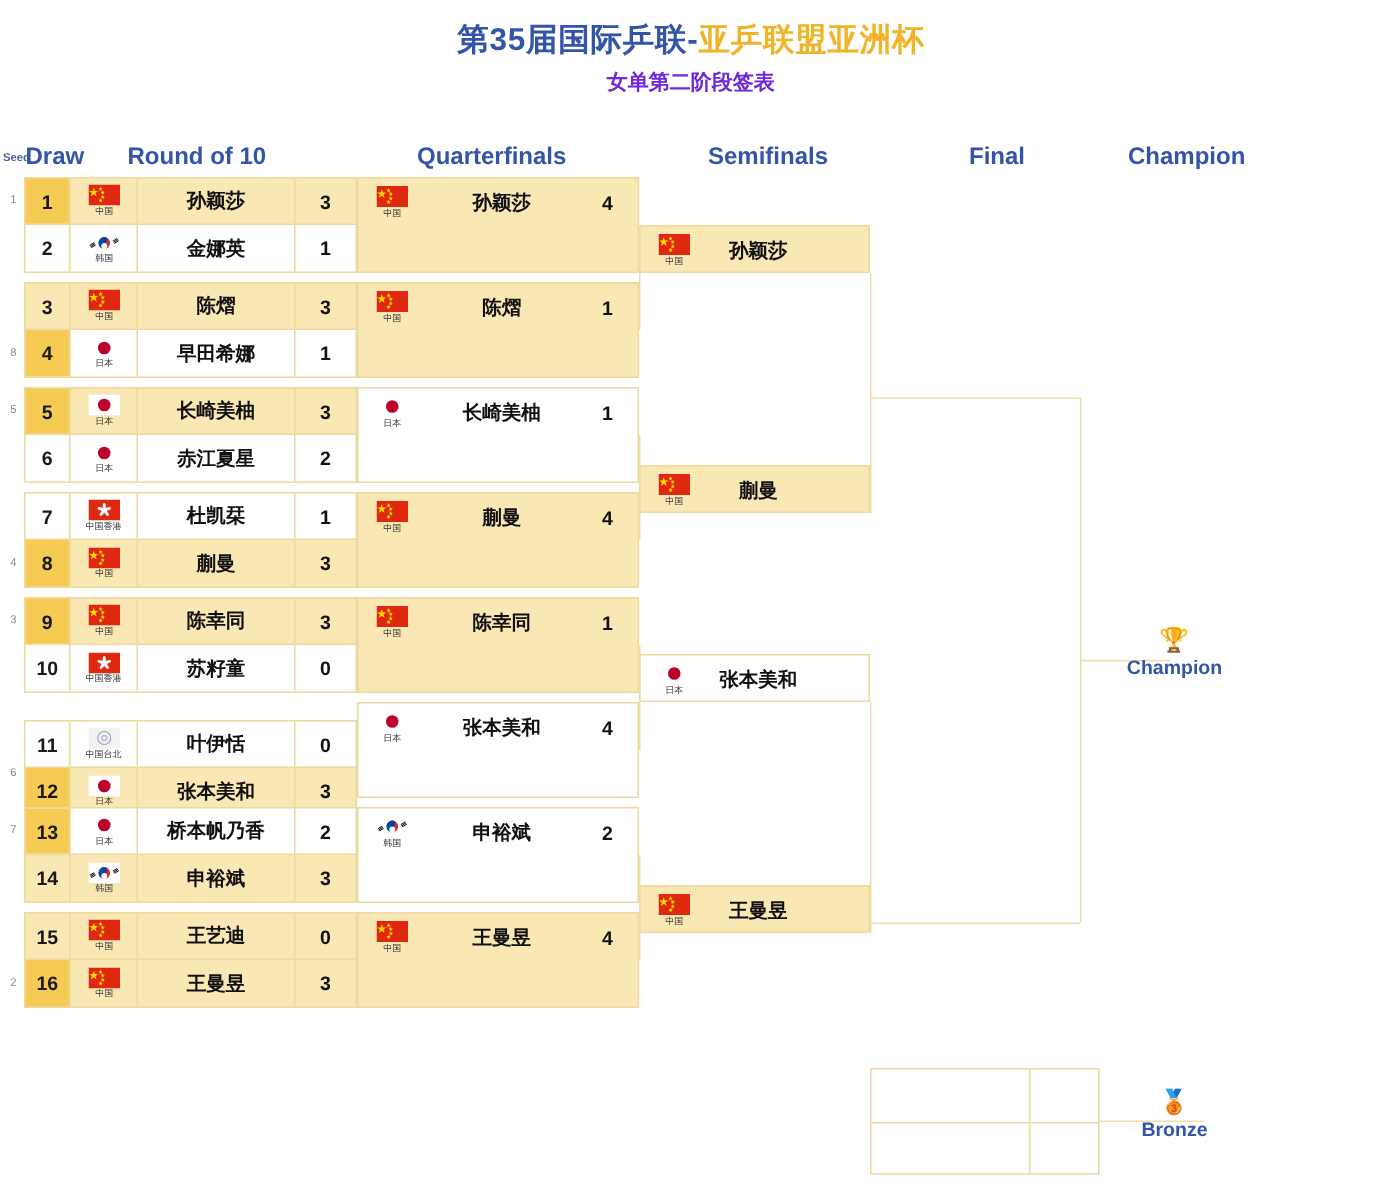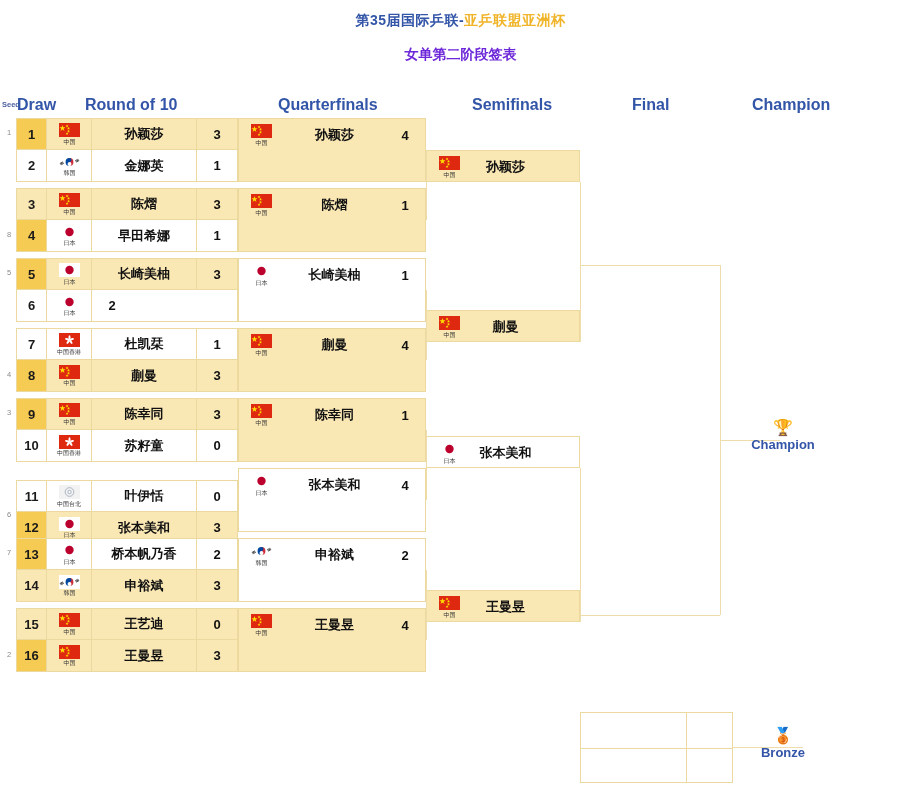--- a/index.html
+++ b/index.html
@@ -7,21 +7,21 @@
     width:921px;height:800px;background:#ffffff;
     font-family:"Liberation Sans","DejaVu Sans",sans-serif;
     position:relative;overflow:hidden;
     -webkit-font-smoothing:antialiased;
   }
   .stage{position:absolute;left:0;top:0;width:921px;height:800px;}
 
   
   .title{
     position:absolute;left:0;top:12px;width:921px;text-align:center;
-    font-size:14px;font-weight:bold;letter-spacing:.5px;white-space:nowrap;
+    font-size:21px;font-weight:bold;letter-spacing:.5px;white-space:nowrap;
   }
   .title .t-blue{color:#3355a8;}
   .title .t-gold{color:#f0b429;}
   .subtitle{
     position:absolute;left:0;top:46px;width:921px;text-align:center;
     font-size:14px;font-weight:bold;color:#6d28d9;
   }
 
   
   .colhead{
@@ -120,21 +120,21 @@
   <div class="title">
     <span class="t-blue">第35届国际乒联-</span><span class="t-gold">亚乒联盟亚洲杯</span>
   </div>
   <div class="subtitle">女单第二阶段签表</div>
 
   <div class="colhead seed" style="left:2px;top:100px;">Seed</div>
   <div class="colhead" style="left:17px;top:96px;">Draw</div>
   <div class="colhead" style="left:85px;top:96px;">Round of 10</div>
   <div class="colhead" style="left:278px;top:96px;">Quarterfinals</div>
   <div class="colhead" style="left:472px;top:96px;">Semifinals</div>
-  <div class="colhead" style="left:632px;top:96px;">Final</div>
+  <div class="colhead" style="left:646px;top:96px;">Final</div>
   <div class="colhead" style="left:752px;top:96px;">Champion</div>
 
   <div id="seedmarks-layer">
       <div class="seedmark" style="top: 128px;">1</div>
       <div class="seedmark" style="top: 230px;">8</div>
       <div class="seedmark" style="top: 268px;">5</div>
       <div class="seedmark" style="top: 370px;">4</div>
       <div class="seedmark" style="top: 408px;">3</div>
       <div class="seedmark" style="top: 510px;">6</div>
       <div class="seedmark" style="top: 548px;">7</div>
@@ -237,20 +237,21 @@
           <div class="c-seed">6</div>
           <div class="c-flag">
             <span class="flagwrap">
               <svg class="flag" viewBox="0 0 30 20">
                 <rect width="30" height="20" fill="#ffffff"></rect>
                 <circle cx="15" cy="10" r="6" fill="#bc002d"></circle>
               </svg>
               <span class="flaglabel">日本</span>
             </span>
           </div>
+          <div class="c-name">赤江夏星</div>
           <div class="c-score">2</div>
         </div>
       </div>
       <div class="match" style="top: 328px;">
         <div class="mrow first lose">
           <div class="c-seed">7</div>
           <div class="c-flag">
             <span class="flagwrap">
               <svg class="flag" viewBox="0 0 30 20">
                 <rect width="30" height="20" fill="#de2910"></rect>

